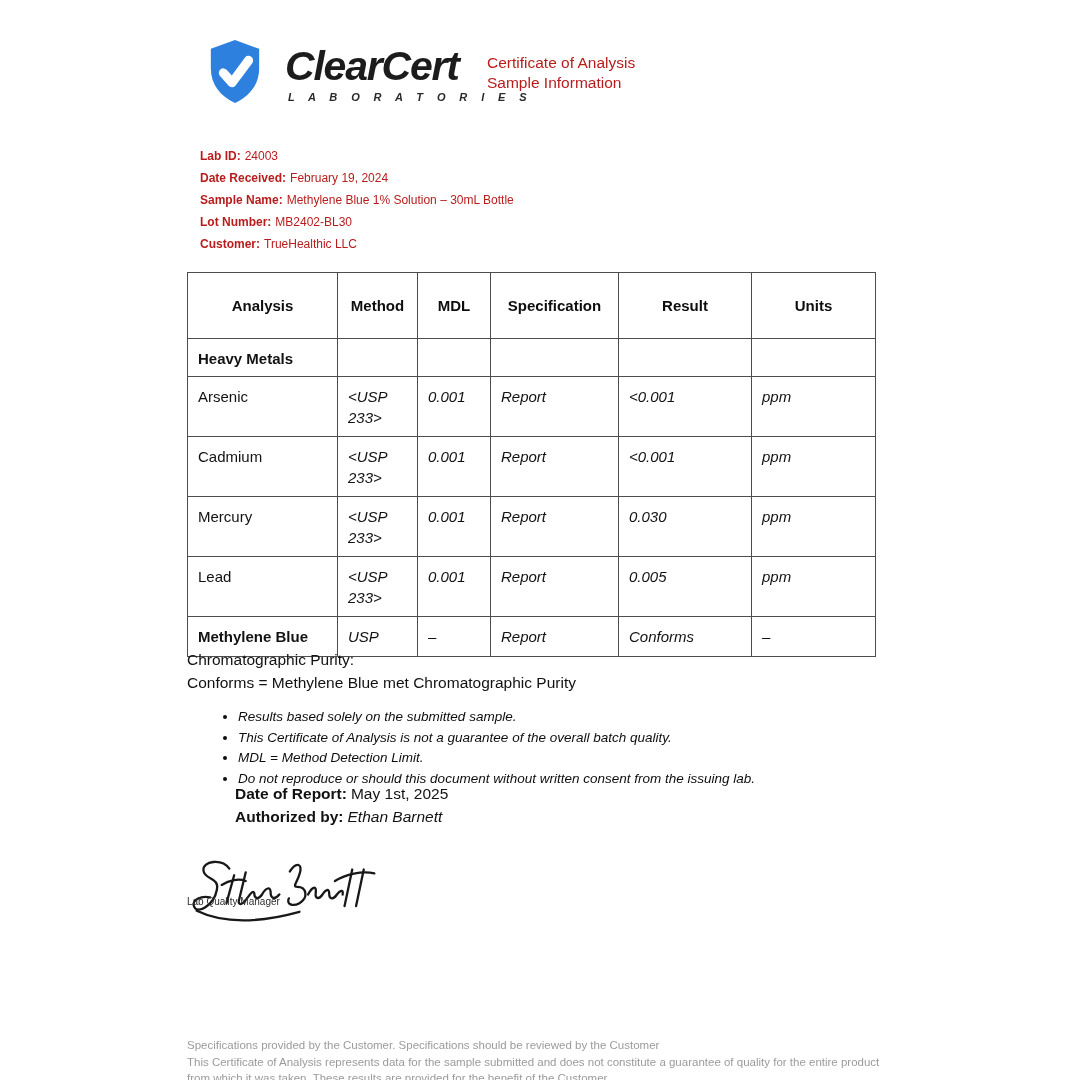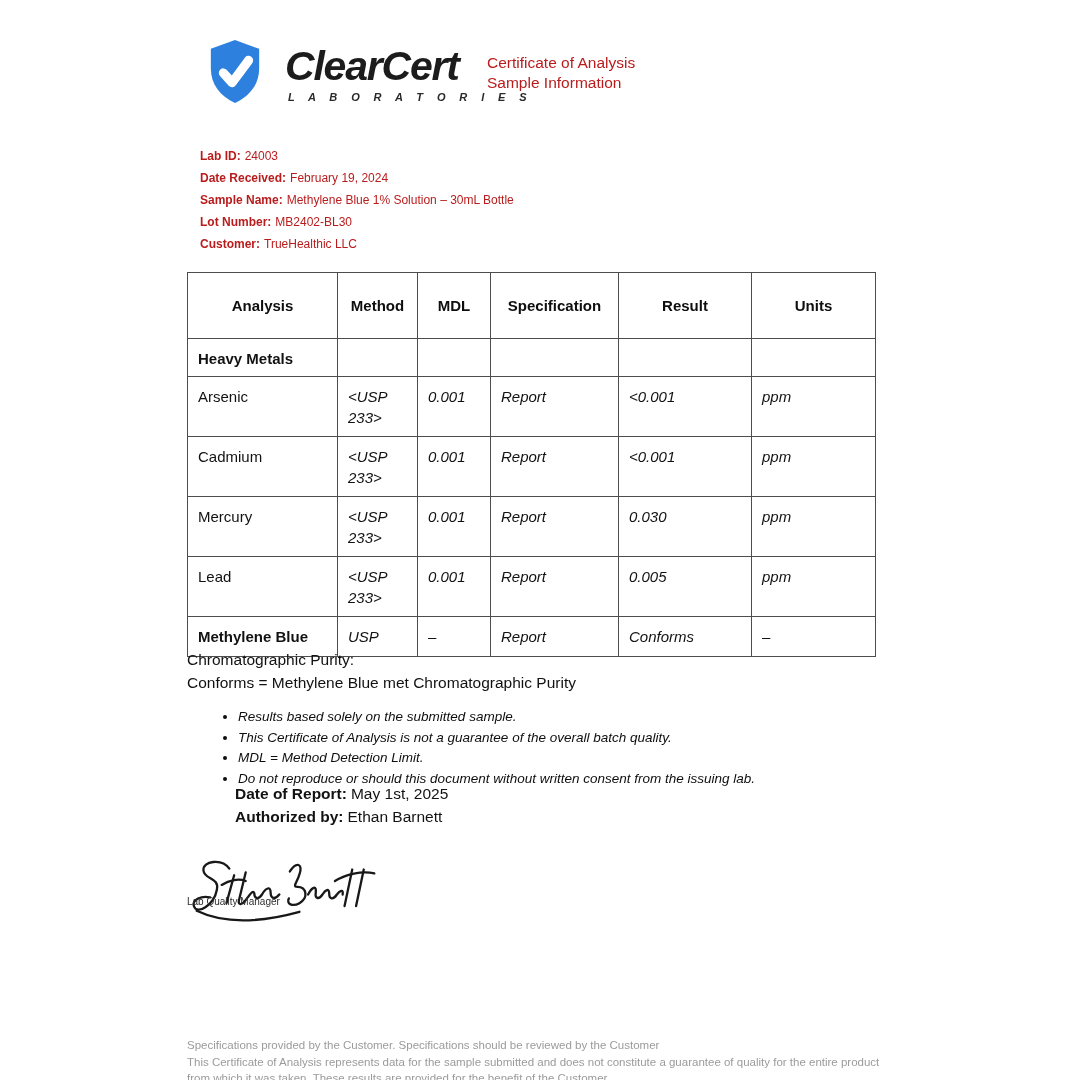--- a/index.html
+++ b/index.html
@@ -34,21 +34,21 @@
   .bold { font-weight:bold; }
 
   
   .purity { position:absolute; left:187px; top:648px; font-size:15.5px; line-height:23px; }
   .purity .ph { font-weight:normal; }
   .notes { position:absolute; left:222px; top:710px; }
   .notes li { font-size:13.5px; font-style:italic; color:#0e0e0e; margin-bottom:6.5px; line-height:14px; list-style:disc; margin-left:16px; }
 
   
   .report { position:absolute; left:187px; top:783px; font-size:15.5px; line-height:22.5px;margin-left:48px; }
-  .it { }
+  .it { font-style:italic; }
   .signature { position:absolute; left:190px; top:856px; width:192px; height:74px; }
   .sig-title { position:absolute; left:187px; top:896px; font-size:10px; color:#2d2d2d; }
 
   
   .disclaimer { position:absolute; left:187px; top:1037px; width:694px; font-size:11.5px; line-height:16.5px; color:#9b9b9b; }
 </style>
 </head>
 <body>
 
 <div class="page">

